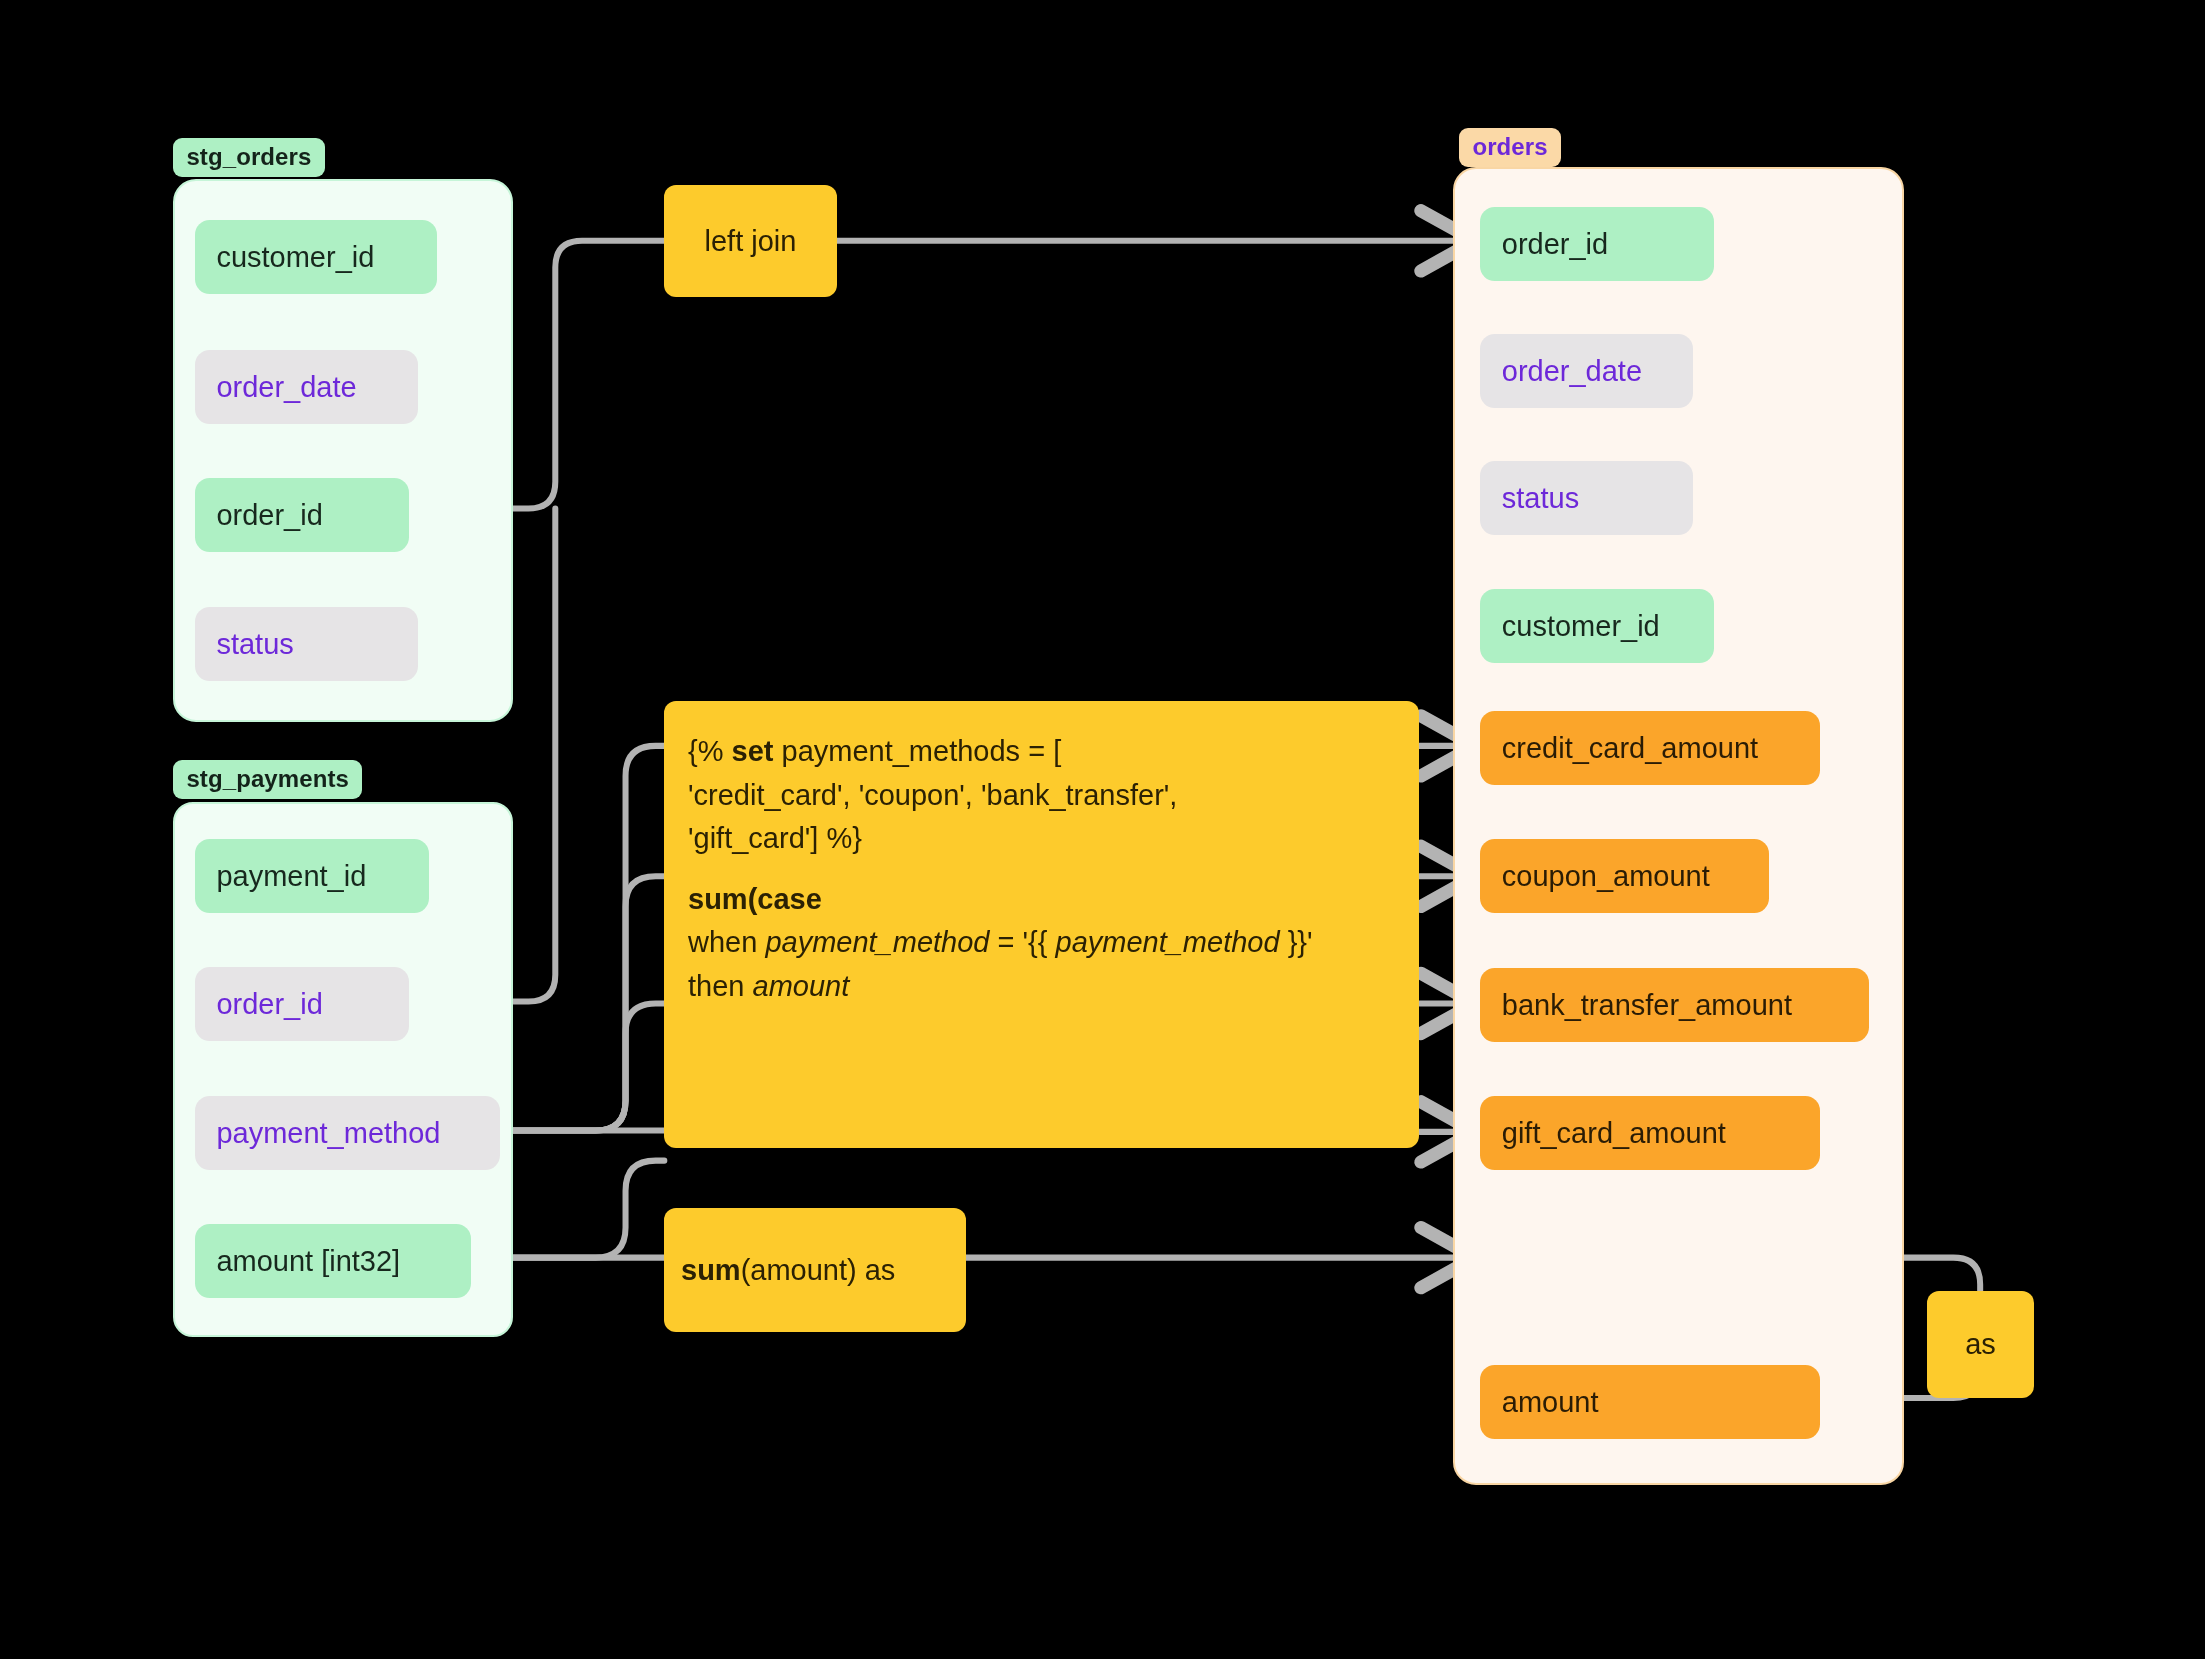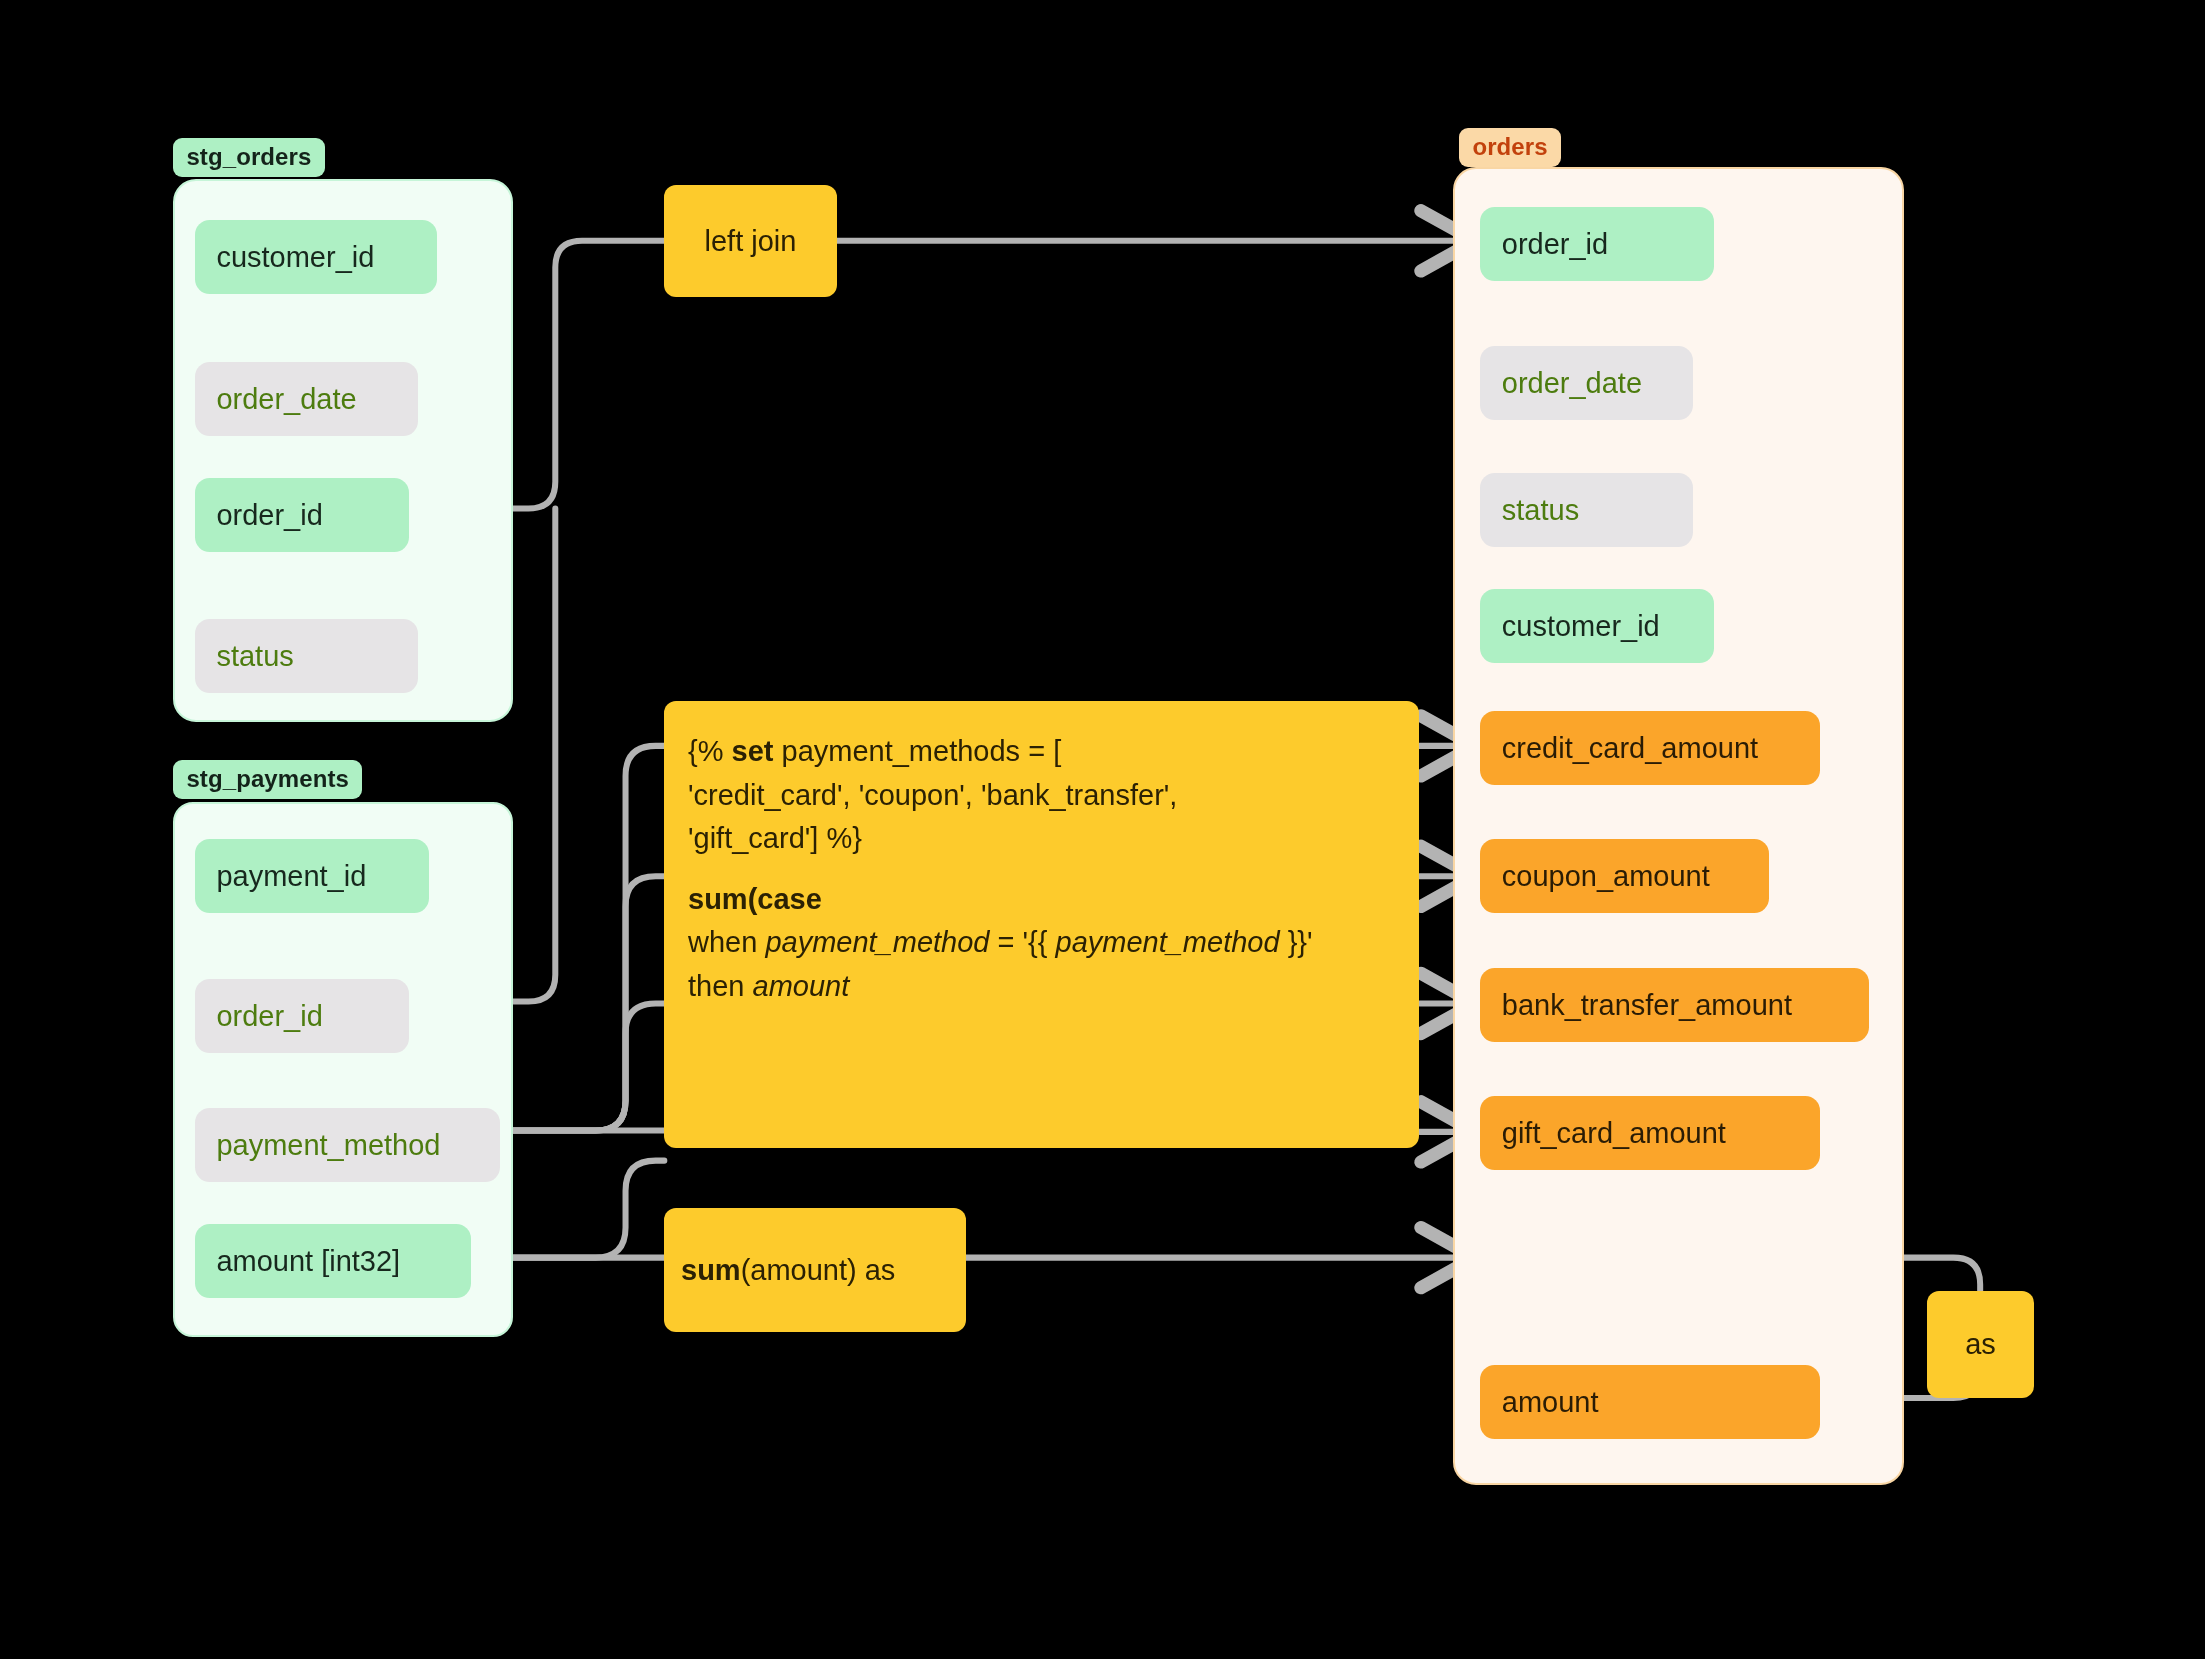--- a/index.html
+++ b/index.html
@@ -10,27 +10,27 @@
 
   
   .panel{position:absolute;border-radius:23px;box-sizing:border-box;}
   .panel.src{background:#F1FDF5;border:2.7px solid #C6F5D8;}
   .panel.out{background:#FEF6EF;border:2.7px solid #F9D6A4;}
 
   .tag{position:absolute;border-radius:9px;padding:6.7px 13.4px 8px;
        font-size:24px;font-weight:700;letter-spacing:0.1px;line-height:1;
        white-space:nowrap;}
   .tag.green{background:#AEF0C4;color:#14231A;}
-  .tag.orange{background:#FBD9A7;color:#c2410c;}
+  .tag.orange{background:#FBD9A7;color:#6d28d9;}
 
   .field{position:absolute;border-radius:14.7px;box-sizing:border-box;
          display:flex;align-items:center;padding:0 21.4px;
          font-size:29px;color:#242424;white-space:nowrap;}
   .f-green{background:#AEF0C4;color:#17281D;}
-  .f-grey{background:#E6E4E6;color:#4d7c0f;margin-top:12px;}
+  .f-grey{background:#E6E4E6;color:#6d28d9;}
   .f-orange{background:#FBA52A;color:#2A1C05;}
   .f-dashed{background:#FAD9B2;color:#2A1C05;border:3.3px dashed #C9A271;}
 
   
   .op{position:absolute;background:#FDCB2C;border-radius:12px;box-sizing:border-box;
       color:#2B2104;font-size:29px;display:flex;align-items:center;}
   .op.center{justify-content:center;}
   .op.code{display:block;padding:29px 24px 27px;line-height:1.5;font-size:29px;}
   .op.code b{font-weight:700;}
   .op.code i{font-style:italic;}

